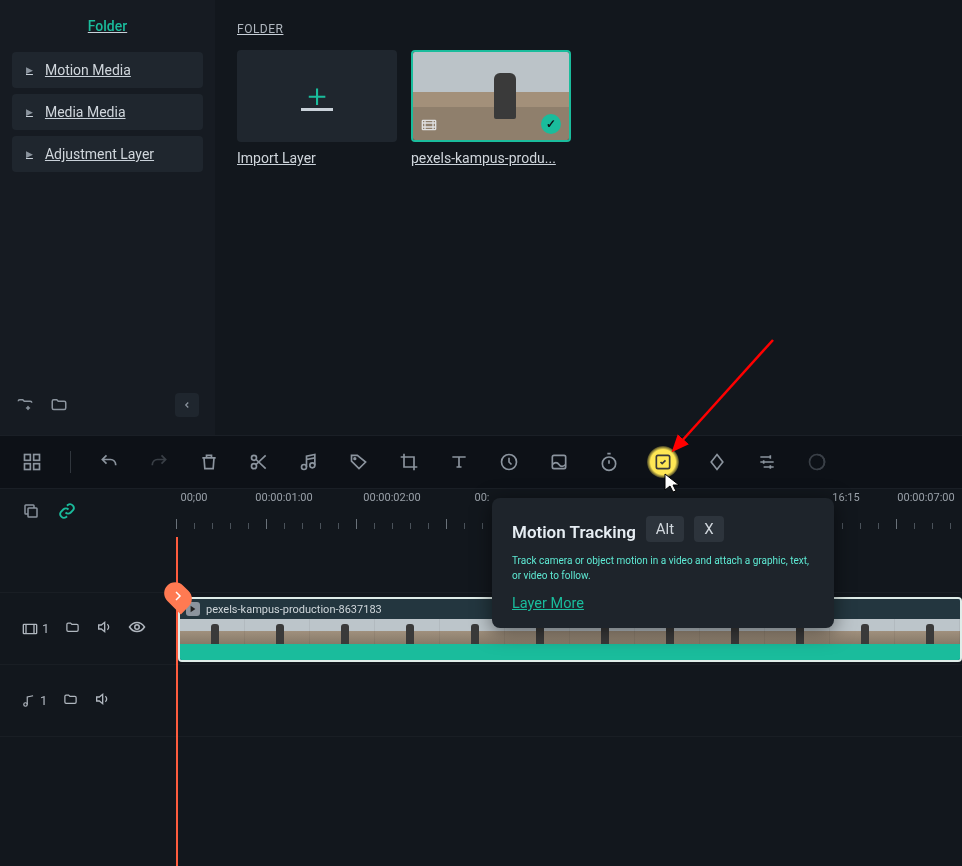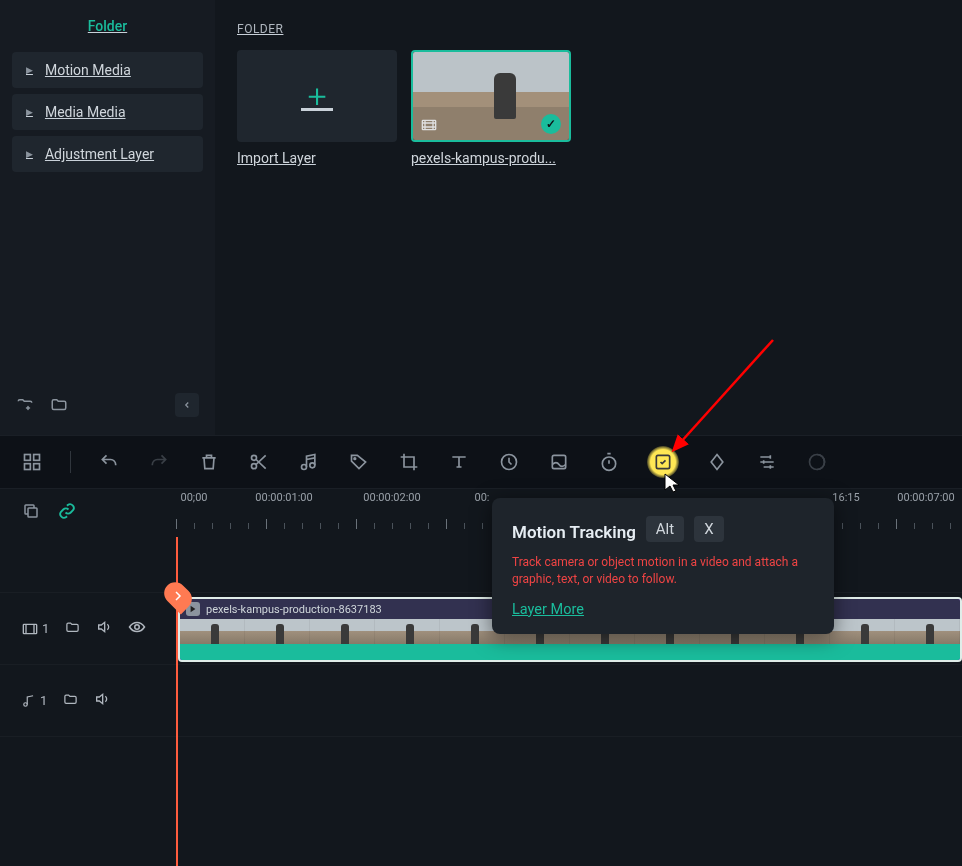--- a/index.html
+++ b/index.html
@@ -48,36 +48,36 @@
   .ruler-label { position:absolute; top:2px; font-size:11px; color:#99a0a8; transform:translateX(-50%); }
   .ruler-ticks { position:absolute; bottom:8px; left:0; right:0; height:10px; }
   .tick { position:absolute; bottom:0; width:1px; height:6px; background:#4a525a; }
   .tick.major { height:10px; background:#6a727a; }
 
   
   .tooltip { position: absolute; left: 492px; top: 498px; width: 342px; background: #1e242b; border-radius: 8px; padding: 18px 20px 16px 20px; box-shadow: 0 4px 20px rgba(0,0,0,0.5); z-index: 50; }
   .tooltip-title-row { display:flex; align-items:flex-end; gap:10px; margin-bottom:12px; }
   .tooltip-title { font-size:17px; font-weight:600; color:#e6edf3; }
   .key { background:#2d343c; border-radius:4px; padding:4px 10px; font-size:15px; color:#d0d6dc; }
-  .tooltip-desc { font-size:12px; color:#ef4444; line-height:1.45; margin-bottom:10px; }
+  .tooltip-desc { font-size:10px; color:#5eead4; line-height:1.45; margin-bottom:10px; }
   .tooltip-link { color:#1abc9c; font-size:14.5px; text-decoration:underline; cursor:pointer; }
 
   
   .timeline-body { background:#12171d; height: calc(866px - 435px - 54px - 48px); position:relative; }
   .playhead { position:absolute; left:176px; top:0; bottom:0; width:2px; background:#ff5c3e; z-index:5; }
   .playhead-knob { position:absolute; left:167px; top:44px; width:22px; height:30px; background:#ff7a52; border-radius:12px 12px 12px 0; transform:rotate(-45deg); z-index:6; display:flex;align-items:center;justify-content:center; }
   .playhead-knob svg { transform:rotate(45deg); }
 
   .track-row { display:flex; align-items:center; height:72px; border-bottom:1px solid rgba(255,255,255,0.03); }
   .track-row.spacer { height:56px; }
   .track-head { width:176px; display:flex; align-items:center; gap:16px; padding-left:22px; color:#b0b7bf; font-size:13px; }
   .track-head .icn { display:inline-flex; align-items:center; gap:4px; }
   .track-content { flex:1; position:relative; height:100%; }
 
-  .clip { position:absolute; left:2px; top:4px; right:0; bottom:2px; border:2px solid #e0ede9; border-radius:4px; background:#6d28d9; overflow:hidden; }
+  .clip { position:absolute; left:2px; top:4px; right:0; bottom:2px; border:2px solid #e0ede9; border-radius:4px; background:#0c4a6e; overflow:hidden; }
   .clip-header { height:20px; background:rgba(40,50,55,0.85); display:flex; align-items:center; gap:6px; padding:0 6px; font-size:11px; color:#cfd6da; }
   .clip-frames { position:absolute; top:20px; left:0; right:0; bottom:16px; display:flex; }
   .clip-frame { flex:1; background: linear-gradient(to bottom, #bcc5ca 0%, #bcc5ca 48%, #a0907d 48%, #877a69 100%); position:relative; border-right:1px solid rgba(0,0,0,0.05); }
   .clip-frame::after { content:""; position:absolute; left:48%; top:18%; width:8px; height:22px; background:#3a3a3a; border-radius:3px 3px 1px 1px; }
   .clip-wave { position:absolute; left:0; right:0; bottom:0; height:16px; background:#1abc9c; }
   .playbtn { width:14px; height:14px; background:#8b949e; border-radius:3px; display:flex;align-items:center;justify-content:center; }
 </style>
 </head>
 <body>
 

